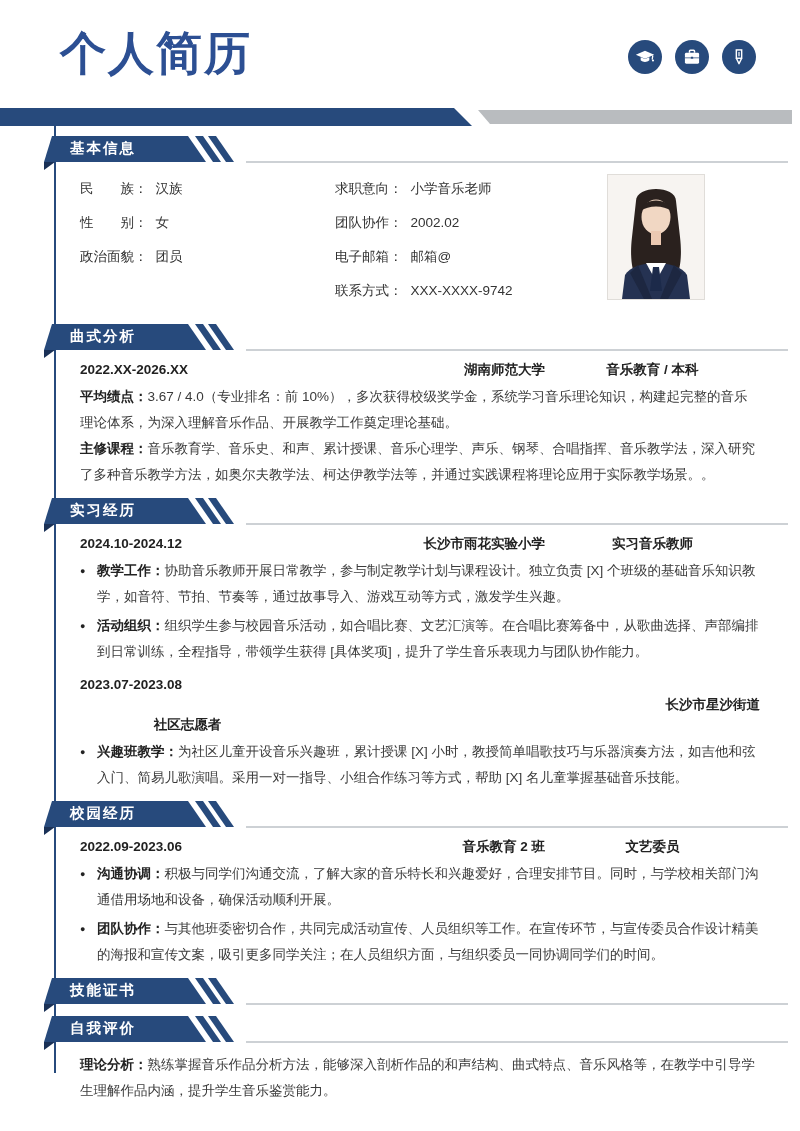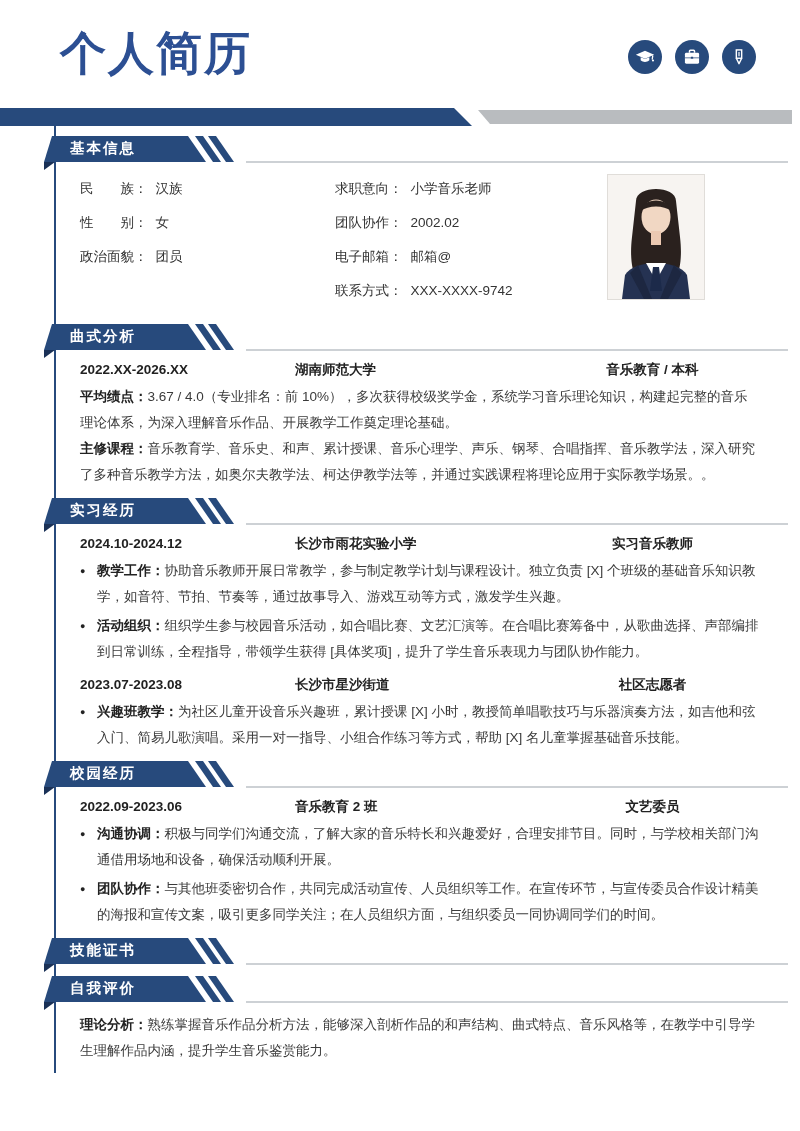--- a/index.html
+++ b/index.html
@@ -37,21 +37,21 @@
   .bi-wrap{position:relative;}
   .bi-grid{display:grid;grid-template-columns:255px 1fr;column-gap:0;row-gap:0;margin-top:14px;width:560px;}
   .bi-row{line-height:21px;margin-bottom:13px;white-space:nowrap;}
   .bi-label{color:#333;}
   .bi-value{margin-left:8px;color:#333;}
   .photo{position:absolute;left:527px;top:-4px;width:96px;height:124px;border:1px solid #e0ddd9;background:#f7f5f2;}
 
   
   .entry-row{display:flex;font-weight:700;color:#222;line-height:20px;margin:6px 0 4px;}
   .entry-row .period{width:215px;}
-  .entry-row .org{flex:1;text-align:left;}
+  .entry-row .org{flex:1;text-align:right;}
   .entry-row .role{width:215px;text-align:center;}
 
   .para{margin:0;line-height:26px;color:#3a3a3a;}
   .para b,.bullet b{color:#222;}
   .bullet{position:relative;margin:3px 0;padding-left:17px;line-height:26px;color:#3a3a3a;}
   .bullet::before{content:"●";position:absolute;left:0;top:0;font-size:9px;color:#222;}
   .plain-list .para{line-height:26px;}
 </style>
 </head>
 <body>
@@ -171,21 +171,21 @@
   </div>
   <div class="content">
     <div class="entry-row">
       <span class="period">2024.10-2024.12</span>
       <span class="org">长沙市雨花实验小学</span>
       <span class="role">实习音乐教师</span>
     </div>
     <p class="bullet"><b>教学工作：</b><span>协助音乐教师开展日常教学，参与制定教学计划与课程设计。独立负责 [X] 个班级的基础音乐知识教学，如音符、节拍、节奏等，通过故事导入、游戏互动等方式，激发学生兴趣。</span></p>
     <p class="bullet"><b>活动组织：</b><span>组织学生参与校园音乐活动，如合唱比赛、文艺汇演等。在合唱比赛筹备中，从歌曲选择、声部编排到日常训练，全程指导，带领学生获得 [具体奖项]，提升了学生音乐表现力与团队协作能力。</span></p>
 
-    <div class="entry-row" style="margin-top:10px;">
+    <div class="entry-row" style="margin-top:10px;flex-direction:column;">
       <span class="period">2023.07-2023.08</span>
       <span class="org">长沙市星沙街道</span>
       <span class="role">社区志愿者</span>
     </div>
     <p class="bullet"><b>兴趣班教学：</b><span>为社区儿童开设音乐兴趣班，累计授课 [X] 小时，教授简单唱歌技巧与乐器演奏方法，如吉他和弦入门、简易儿歌演唱。采用一对一指导、小组合作练习等方式，帮助 [X] 名儿童掌握基础音乐技能。</span></p>
   </div>
 
   <div class="sec-head">
     <svg class="ribbon-svg" viewBox="0 0 200 34">
         <use href="#ribbon-shape"></use>

